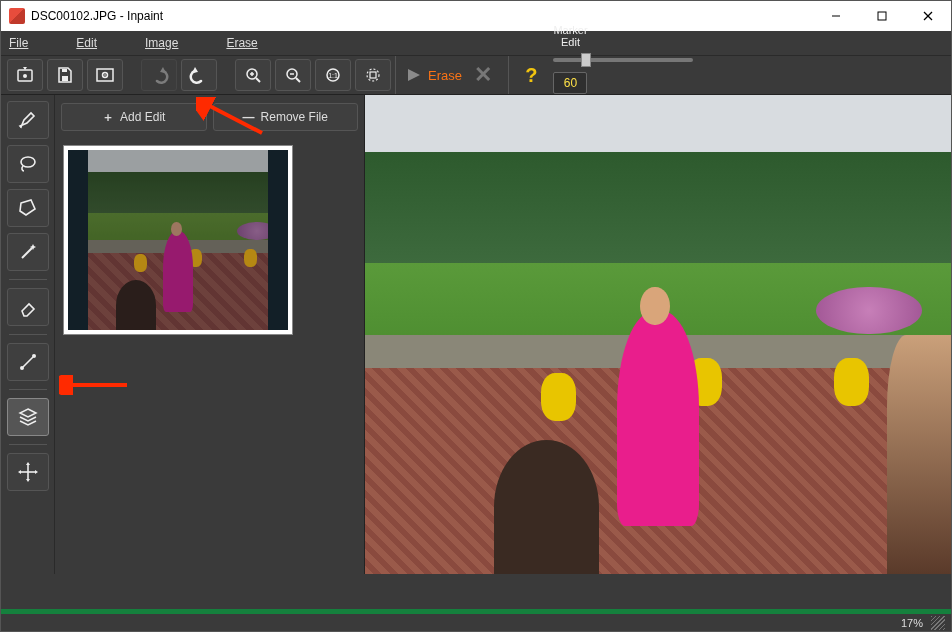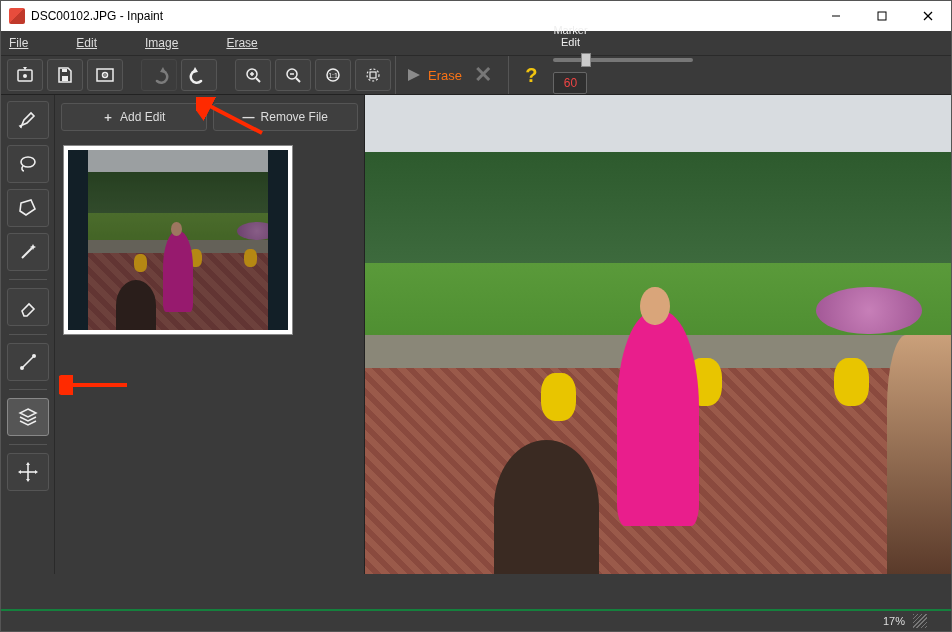--- a/index.html
+++ b/index.html
@@ -25,21 +25,21 @@
 .tsep { width: 10px; }
 .toolbar .erase-group { display: flex; align-items: center; gap: 6px; border-left: 1px solid #555; border-right: 1px solid #555; padding: 0 10px; height: 100%; }
 .erase-btn { display: flex; align-items: center; gap: 6px; color: #f97316; font-size: 13px; }
 .erase-play { color: #7a7a7a; }
 .cancel-x { color: #777; font-size: 22px; font-weight: bold; padding: 0 6px; }
 .help-q { color: #f1c40f; font-size: 20px; font-weight: bold; width: 36px; text-align: center; cursor: pointer; }
 .marker-wrap { display: flex; align-items: flex-start; gap: 10px; margin-left: 0; color: #eee; font-size: 11px; flex-direction: column; }
 .marker-label { text-align: center; line-height: 1.1; }
 .slider { position: relative; width: 140px; height: 4px; background: #777; border-radius: 2px; }
 .slider .thumb { position: absolute; top: -5px; width: 10px; height: 14px; background: #ccc; border: 1px solid #888; }
-.marker-val { width: 34px; height: 22px; border: 1px solid #666; background: #2f2f2f; color: #ef4444; font-size: 12px; text-align: center; border-radius: 2px; }
+.marker-val { width: 34px; height: 22px; border: 1px solid #666; background: #2f2f2f; color: #fde047; font-size: 12px; text-align: center; border-radius: 2px; }
 .marker-stepper { display: flex; flex-direction: column; margin-left: 2px; }
 .marker-stepper div { width: 14px; height: 11px; border: 1px solid #666; background: #3a3a3a; color: #ccc; font-size: 8px; display:flex;align-items:center;justify-content:center; cursor:pointer;}
 
 
 .content { flex: 1; display: flex; background: #3a3a3a; position: relative; }
 
 .leftbar { width: 54px; background: #3a3a3a; border-right: 1px solid #2a2a2a; display: flex; flex-direction: column; align-items: center; padding-top: 6px; gap: 6px; }
 .ltool { width: 42px; height: 38px; border: 1px solid #555; border-radius: 3px; background: #3f3f3f; display: flex; align-items: center; justify-content: center; cursor: pointer; }
 .ltool.selected { background: #555; border-color: #888; }
 .lsep { width: 38px; height: 1px; background: #555; margin: 2px 0; }
@@ -67,21 +67,21 @@
 .scene .drummer1 { position:absolute; left:30%; top:58%; width:6%; height:10%; background:#e8c500; border-radius:40%; }
 .scene .drummer2 { position:absolute; left:55%; top:55%; width:6%; height:10%; background:#e8c500; border-radius:40%; }
 .scene .drummer3 { position:absolute; left:80%; top:55%; width:6%; height:10%; background:#e8c500; border-radius:40%; }
 .scene .person-fg { position:absolute; left:22%; top:72%; width:18%; height:28%; background:#3a2a22; border-radius:50% 50% 0 0; }
 
 
 .arrow { position:absolute; pointer-events:none; }
 .arrow svg { display:block; }
 
 
-.statusbar { height: 22px; background:#3a3a3a; border-top:2px solid #15803d; display:flex; align-items:center; justify-content:flex-end; padding-right:24px; color:#ddd; font-size:11px; gap:8px;margin-top:35px; }
+.statusbar { height: 22px; background:#3a3a3a; border-top:5px solid #15803d; display:flex; align-items:center; justify-content:flex-end; padding-right:6px; color:#ddd; font-size:11px; gap:8px;margin-top:35px; }
 .grip { width:14px; height:14px; background: repeating-linear-gradient(135deg,#777,#777 1px,transparent 1px,transparent 3px); }
 
 svg { display:block; }
 </style>
 </head>
 <body>
 
 <div class="window">
 
   <div class="titlebar">

